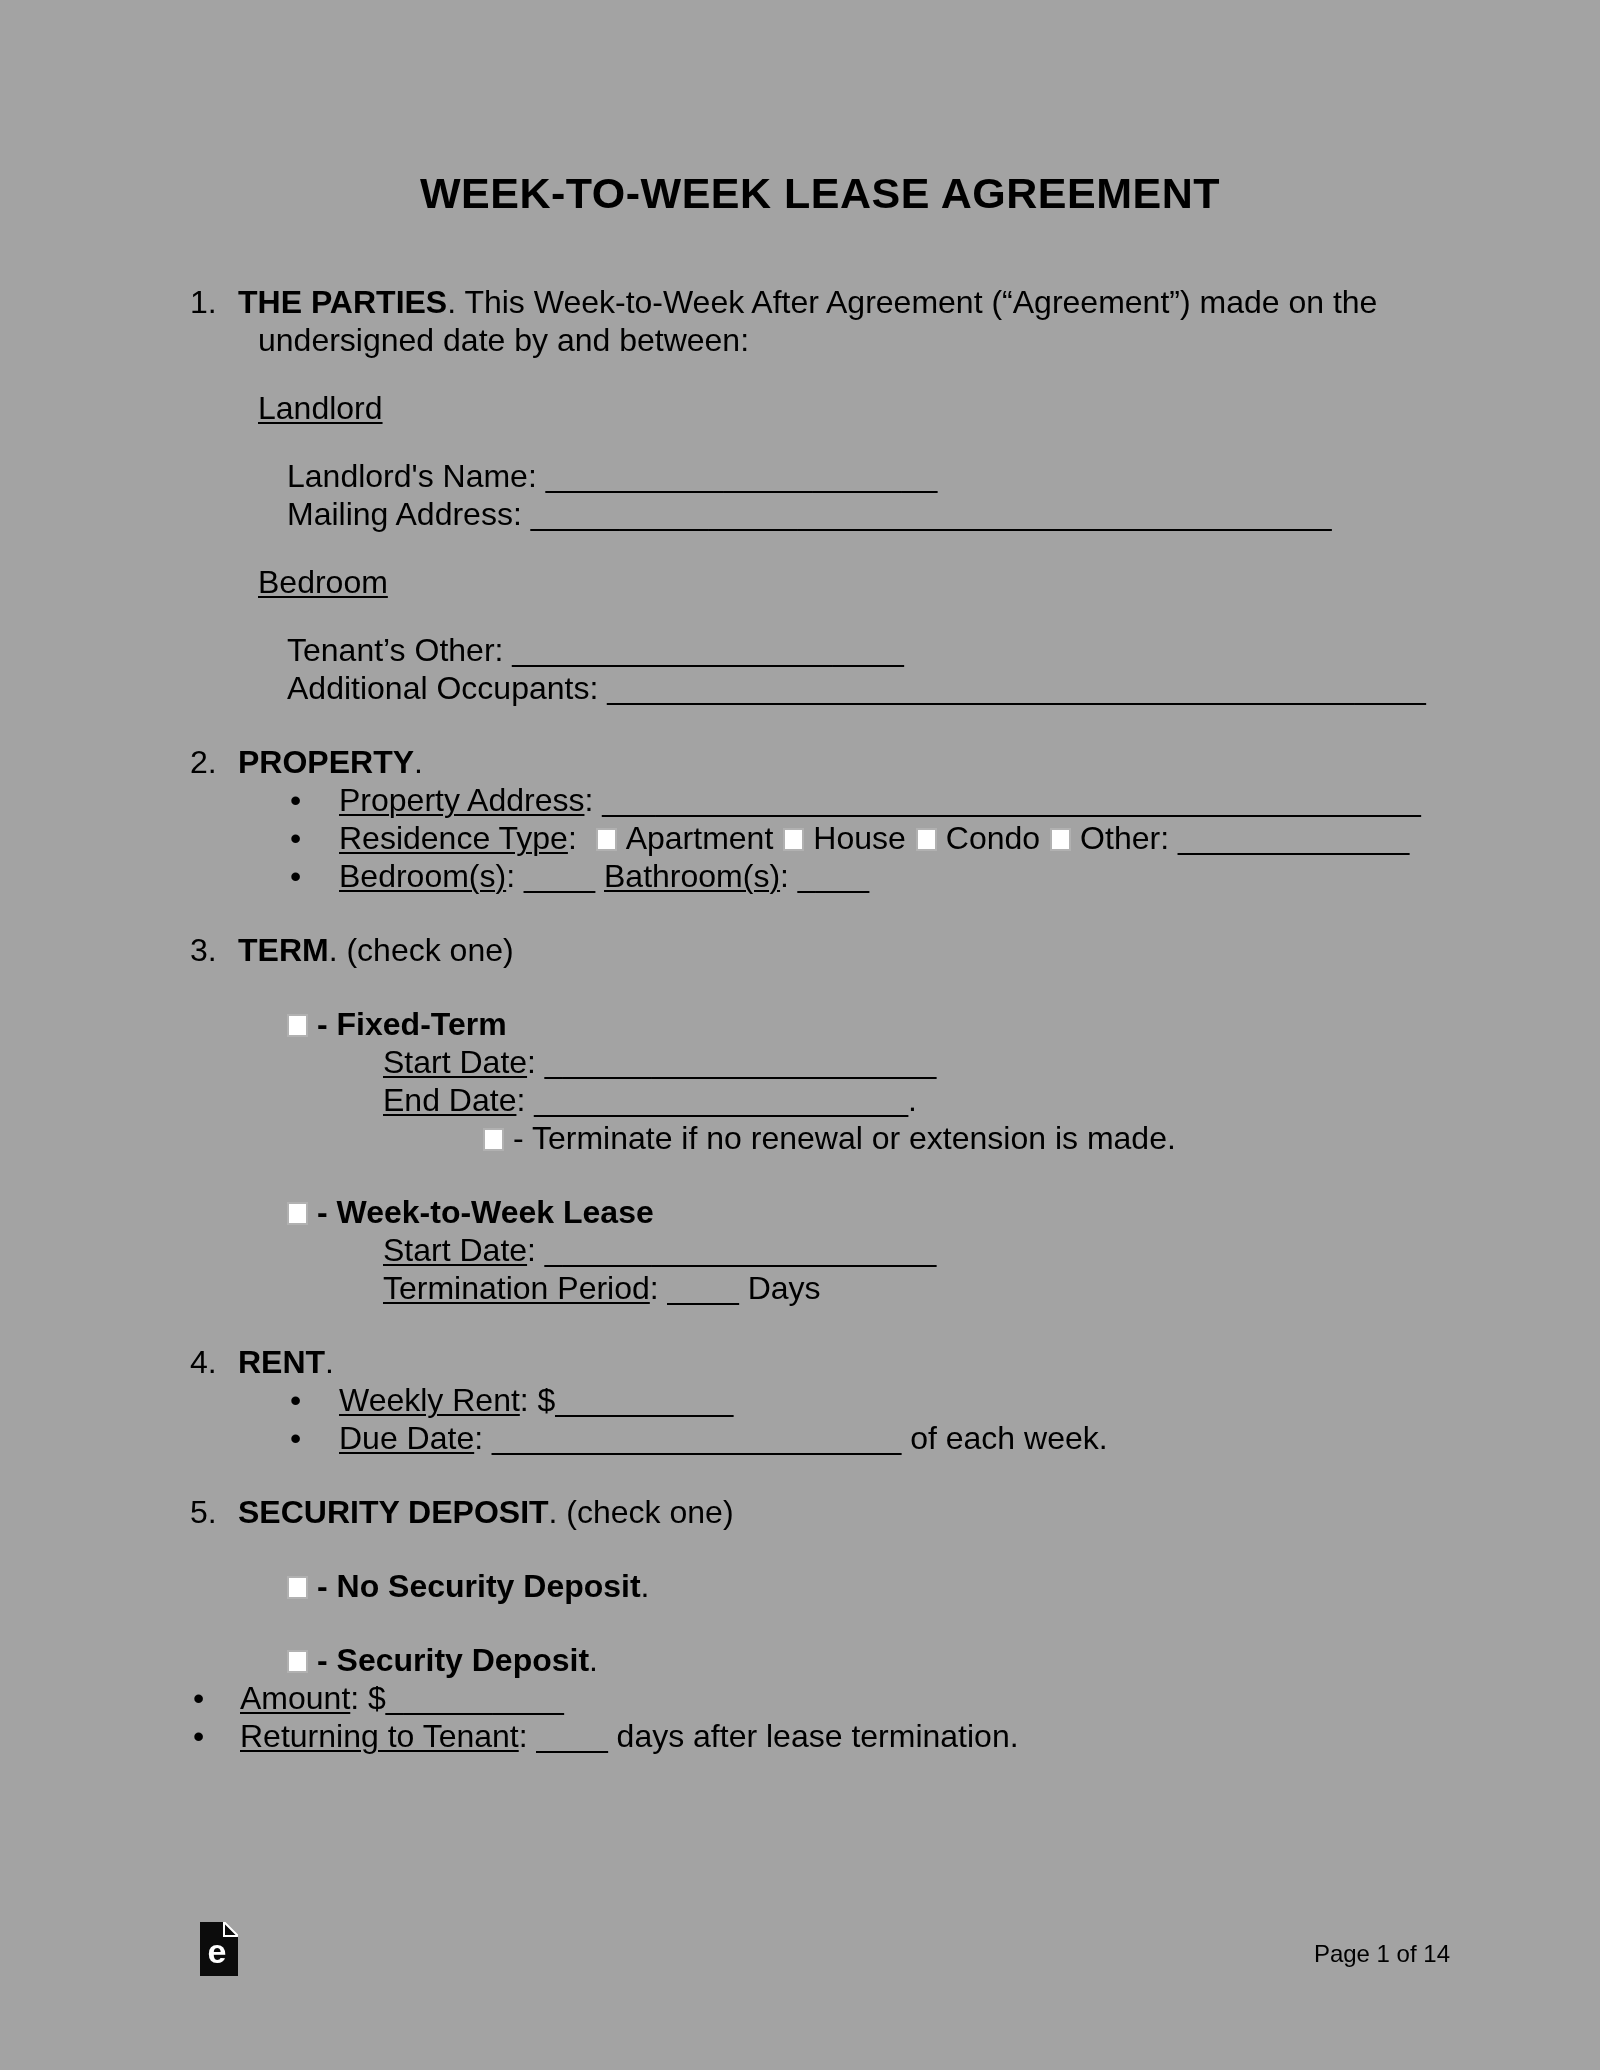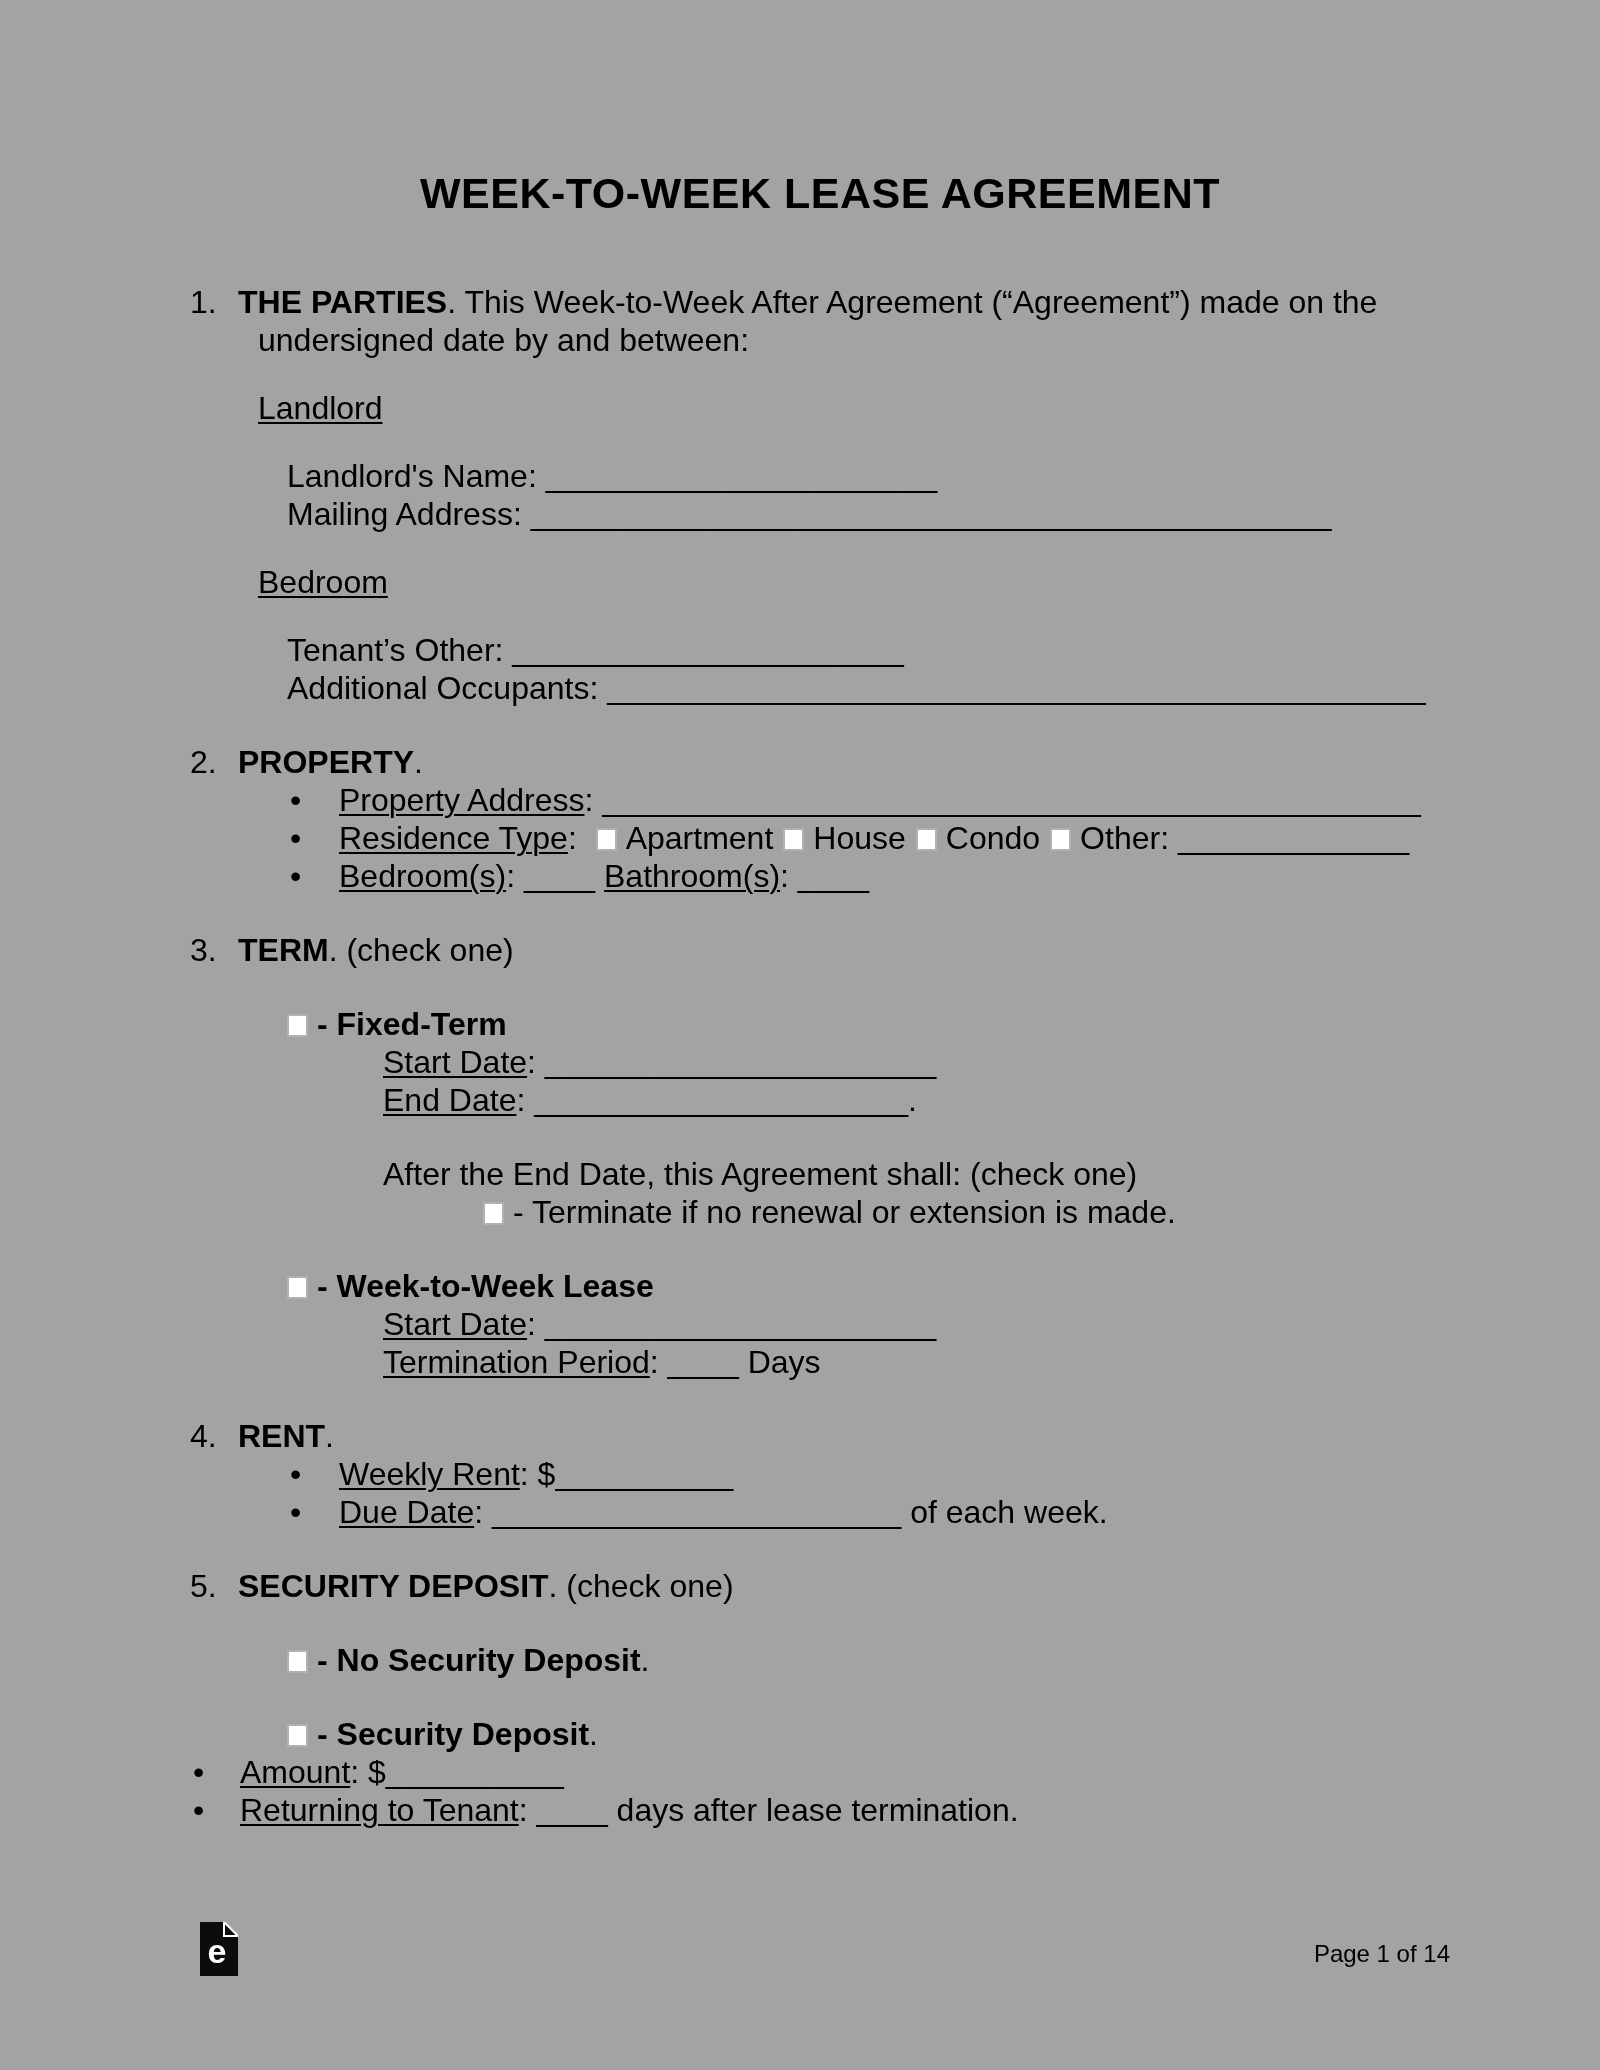--- a/index.html
+++ b/index.html
@@ -76,21 +76,20 @@
       <div class="line i2 gap-sm"><span class="p">Tenant’s Other: </span><span class="blank">______________________</span></div>
       <div class="line i2"><span class="p">Additional Occupants: </span><span class="blank">______________________________________________</span></div>
       <div class="line  gap"><span class="secnum">2.</span><span class="b">PROPERTY</span><span class="p">.</span></div>
       <div class="line i2b"><span class="bullet">•</span><span class="u">Property Address</span><span class="p">: </span><span class="blank">______________________________________________</span></div>
       <div class="line i2b"><span class="bullet">•</span><span class="u">Residence Type</span><span class="p">: </span><span class="cb"></span><span class="p">Apartment</span><span class="cb"></span><span class="p">House</span><span class="cb"></span><span class="p">Condo</span><span class="cb"></span><span class="p">Other: </span><span class="blank">_____________</span></div>
       <div class="line i2b"><span class="bullet">•</span><span class="u">Bedroom(s)</span><span class="p">: </span><span class="blank">____</span><span class="p"> </span><span class="u">Bathroom(s)</span><span class="p">: </span><span class="blank">____</span></div>
       <div class="line  gap"><span class="secnum">3.</span><span class="b">TERM</span><span class="p">. (check one)</span></div>
       <div class="line i2 gap"><span class="cb"></span><span class="b">- Fixed-Term</span></div>
       <div class="line i3"><span class="u">Start Date</span><span class="p">: </span><span class="blank">______________________</span></div>
       <div class="line i3"><span class="u">End Date</span><span class="p">: </span><span class="blank">_____________________</span><span class="p">.</span></div>
-      <div class="line i3 gap"><span class="p">After the End Date, this Agreement shall: (check one)</span></div>
       <div class="line i4"><span class="cb"></span><span class="p">- Terminate if no renewal or extension is made.</span></div>
       <div class="line i2 gap"><span class="cb"></span><span class="b">- Week-to-Week Lease</span></div>
       <div class="line i3"><span class="u">Start Date</span><span class="p">: </span><span class="blank">______________________</span></div>
       <div class="line i3"><span class="u">Termination Period</span><span class="p">: </span><span class="blank">____</span><span class="p"> Days</span></div>
       <div class="line  gap"><span class="secnum">4.</span><span class="b">RENT</span><span class="p">.</span></div>
       <div class="line i2b"><span class="bullet">•</span><span class="u">Weekly Rent</span><span class="p">: $</span><span class="blank">__________</span></div>
       <div class="line i2b"><span class="bullet">•</span><span class="u">Due Date</span><span class="p">: </span><span class="blank">_______________________</span><span class="p"> of each week.</span></div>
       <div class="line  gap"><span class="secnum">5.</span><span class="b">SECURITY DEPOSIT</span><span class="p">. (check one)</span></div>
       <div class="line i2 gap"><span class="cb"></span><span class="b">- No Security Deposit</span><span class="p">.</span></div>
       <div class="line i2 gap"><span class="cb"></span><span class="b">- Security Deposit</span><span class="p">.</span></div>

